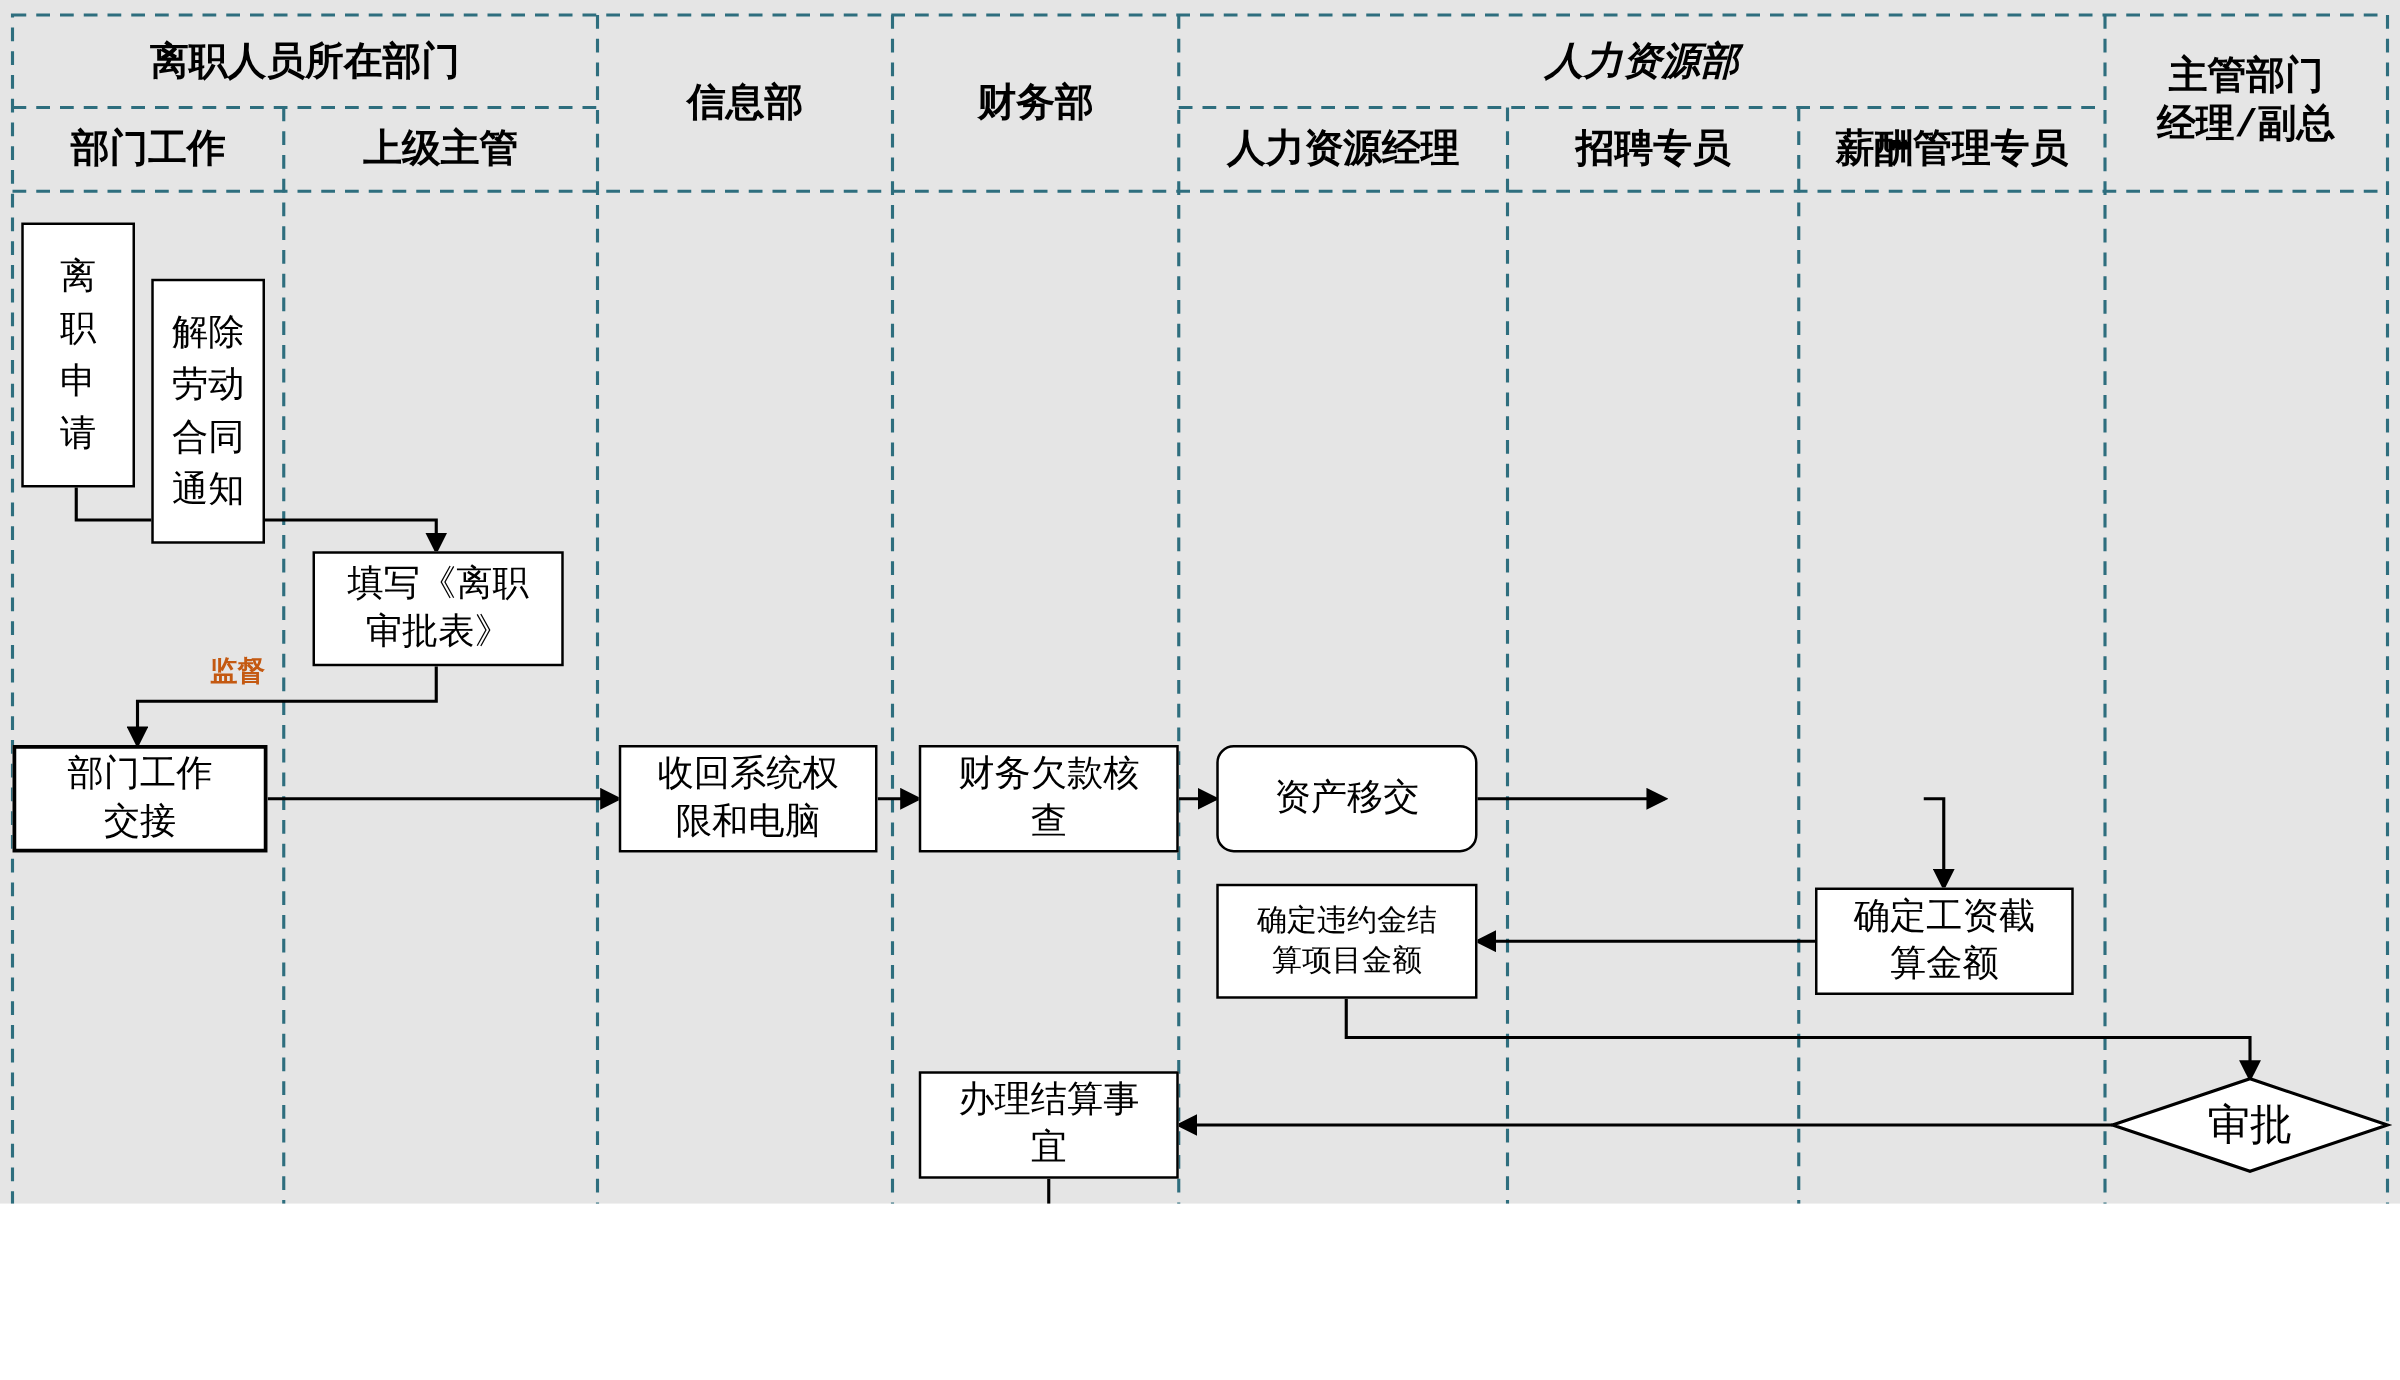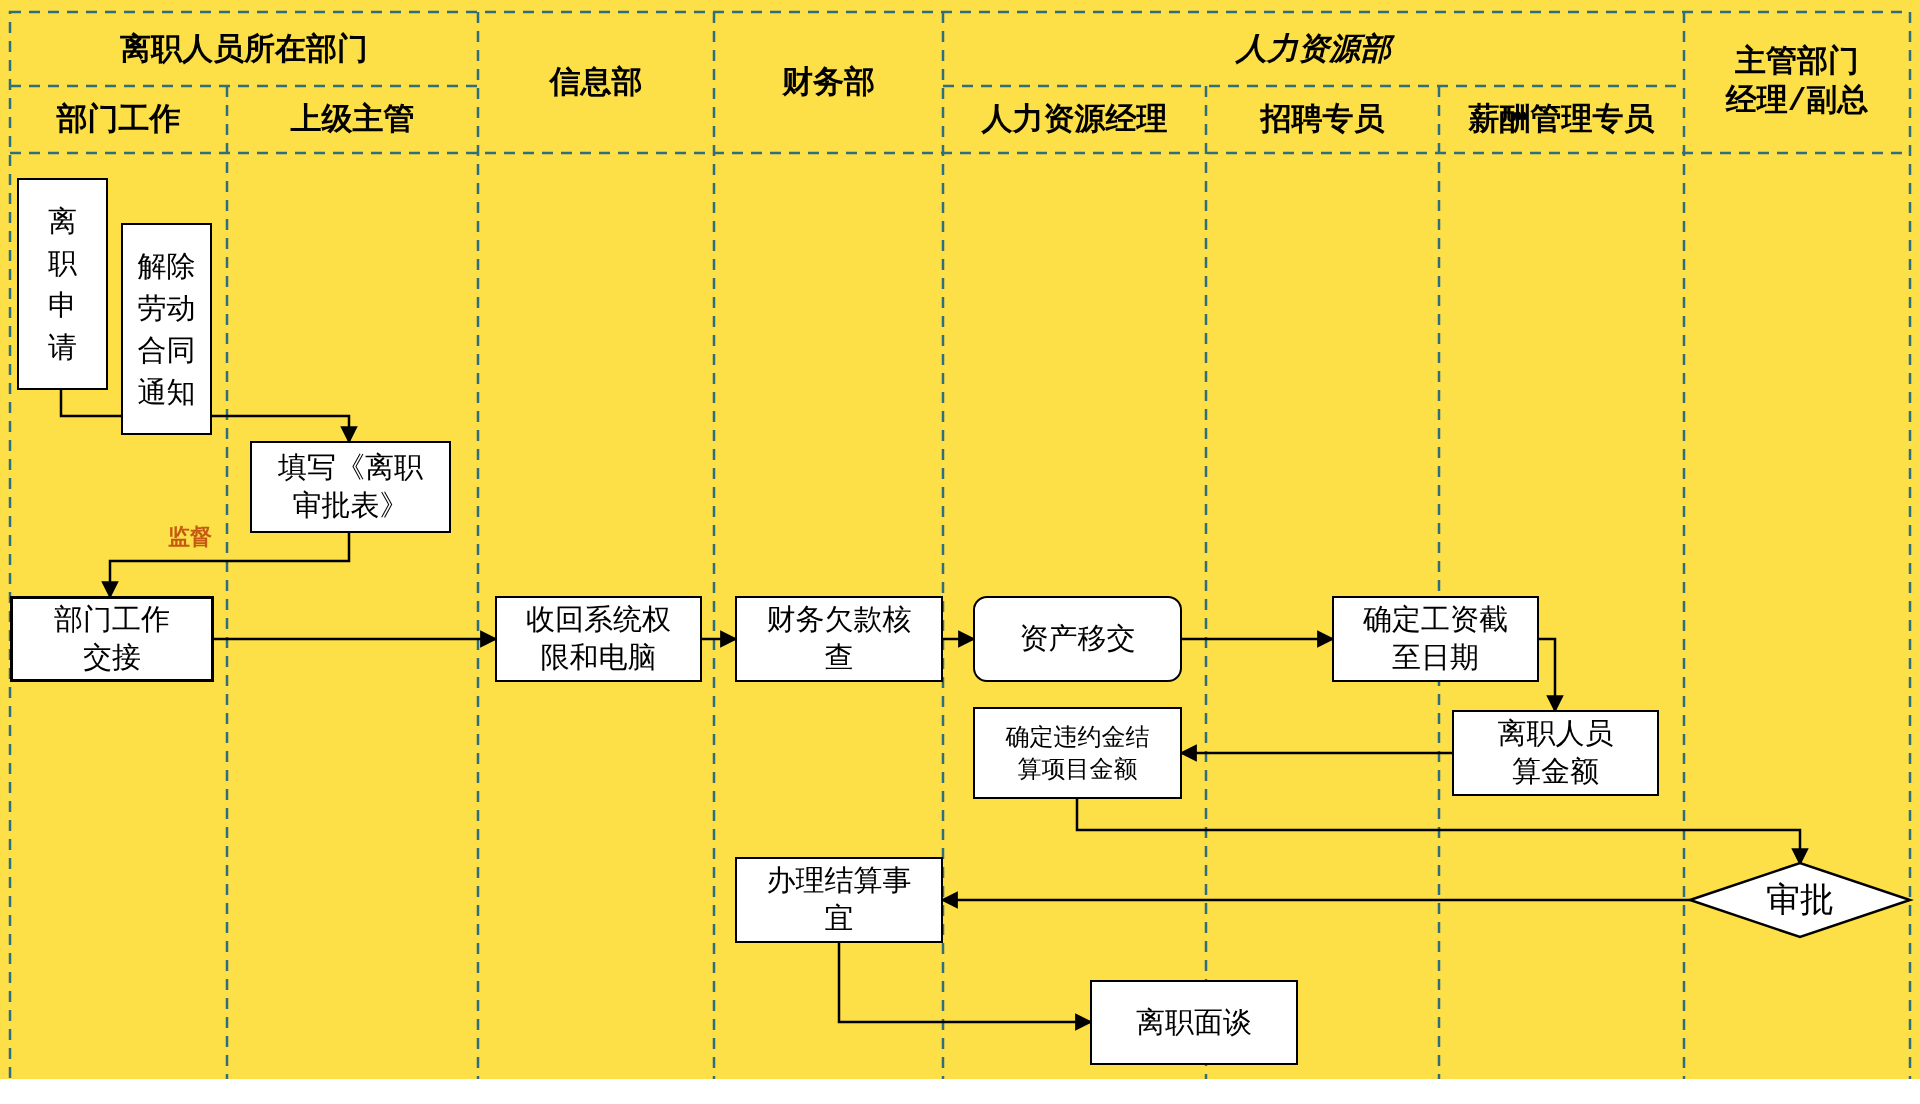--- a/index.html
+++ b/index.html
@@ -1,18 +1,18 @@
 <!DOCTYPE html>
 <html style="--lane-border: #2e6e7e; --node-border: #000000; --flow-line: #000000; --supervise-text: #c45911;"><head>
 <meta charset="utf-8">
 <style>
   * { margin:0; padding:0; box-sizing:border-box; }
   html,body { background:#ffffff; }
   body { font-family:"Liberation Sans","DejaVu Sans",sans-serif; color:#000; }
-  .canvas { position:relative; width:1920px; height:1079px; background:#fde047; overflow:hidden; }
+  .canvas { position:relative; width:1920px; height:963px; background:#e5e5e5; overflow:hidden; }
 
   svg.layer { position:absolute; left:0; top:0; z-index:1; }
   .lane-line { stroke:var(--lane-border,#2e6e7e); stroke-width:2.5; stroke-dasharray:11 8; fill:none; }
   .flow { stroke:var(--flow-line,#000); stroke-width:2.5; fill:none; }
   #arrow path { fill:var(--flow-line,#000); }
   .diamond { fill:#fff; stroke:var(--node-border,#000); stroke-width:2.5; }
 
   .hdr { position:absolute; display:flex; align-items:center; justify-content:center;
          font-weight:bold; font-size:31px; line-height:1.25; text-align:center;
          white-space:pre-line; z-index:2; }
@@ -92,23 +92,21 @@
 通知</div>
   <div class="node" style="left:250px;top:441px;width:201px;height:92px;">填写《离职
 审批表》</div>
   <div class="node thick" style="left:10px;top:596px;width:204px;height:86px;">部门工作
 交接</div>
   <div class="node" style="left:495px;top:596px;width:207px;height:86px;">收回系统权
 限和电脑</div>
   <div class="node" style="left:735px;top:596px;width:208px;height:86px;">财务欠款核
 查</div>
   <div class="node" style="left:973px;top:596px;width:209px;height:86px;border-radius:14px;">资产移交</div>
-  <div class="node" style="left:1332px;top:596px;width:207px;height:86px;">确定工资截
-至日期</div>
-  <div class="node" style="left:1452px;top:710px;width:207px;height:86px;">离职人员
+  <div class="node" style="left:1452px;top:710px;width:207px;height:86px;">确定工资截
 算金额</div>
   <div class="node small" style="left:973px;top:707px;width:209px;height:92px;">确定违约金结
 算项目金额</div>
   <div class="node" style="left:735px;top:857px;width:208px;height:86px;">办理结算事
 宜</div>
   <div class="node" style="left:1090px;top:980px;width:208px;height:85px;">离职面谈</div>
 
   <div class="diamond-label">审批</div>
   <div class="freelabel" style="left:168px;top:522px;">监督</div>
 

